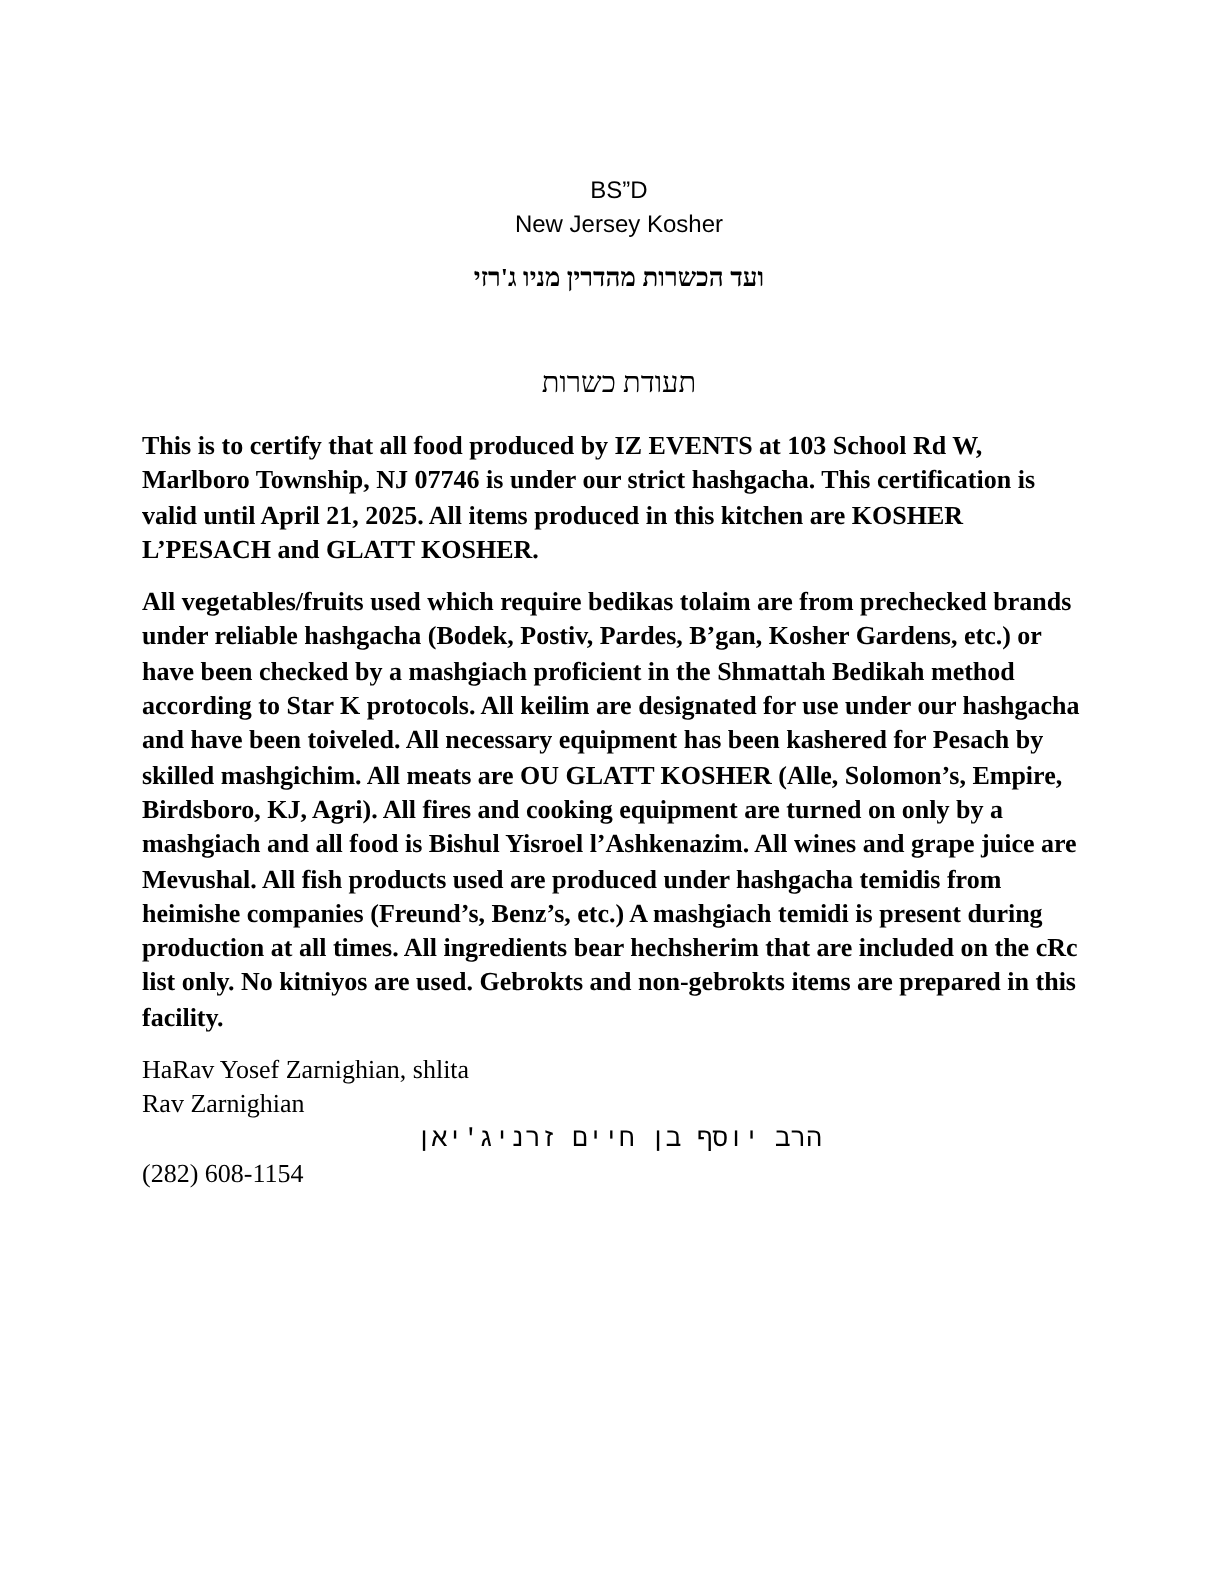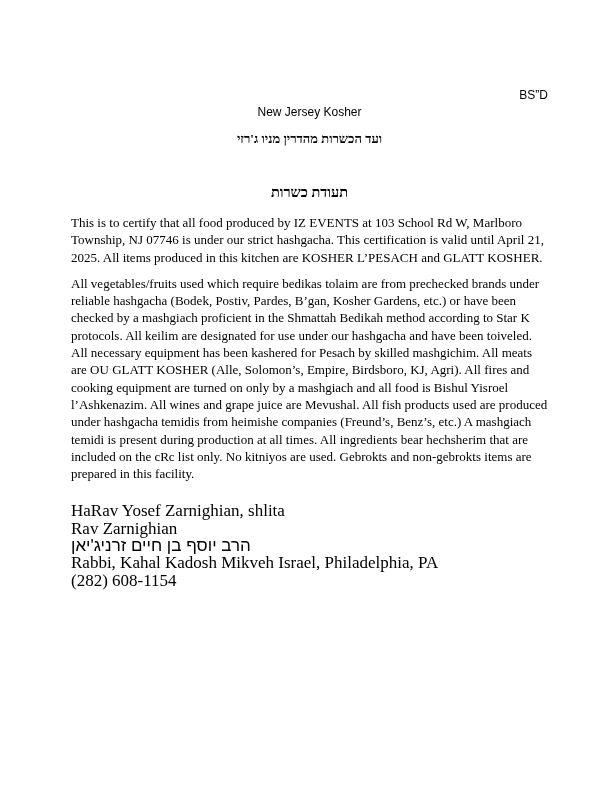--- a/index.html
+++ b/index.html
@@ -18,67 +18,68 @@
     padding: 88px 64px 0 71px;
     font-family: "Liberation Serif", "DejaVu Serif", serif;
     overflow: hidden;
   }
   .sans {
     font-family: "Liberation Sans", "DejaVu Sans", sans-serif;
   }
   .bsd {
     font-size: 12px;
     line-height: 14px;
-    text-align: right;
+    text-align: center;
   }
   .org-en {
     font-size: 12px;
     line-height: 14px;
     text-align: center;
     margin-top: 3px;
   }
   .org-he {
     font-size: 13px;
     line-height: 16px;
     font-weight: 700;
     text-align: center;
     direction: rtl;
     margin-top: 12px;
     font-family: Liberation Serif, serif;
   }
   .doc-title {
     font-size: 14.5px;
     line-height: 18px;
-    font-weight: 700;
+    font-weight: 400;
     text-align: center;
     direction: rtl;
     margin-top: 36px;
     font-family: "Liberation Serif", "DejaVu Serif", "DejaVu Sans", serif;
   }
   .para {
     font-size: 13px;
     line-height: 17.3px;
     margin: 13px 0 0 0;
     text-align: left;
+    font-weight: bold;
   }
   .para.second {
     margin-top: 9px;
   }
   .sig-block {
-    margin-top: 20px;
-    font-size: 17px;
+    margin-top: 9px;
+    font-size: 13px;
     line-height: 17.3px;
   }
   .sig-line {
     text-align: left;
   }
   .sig-line.hebrew {
     direction: rtl;
-    text-align: left;
-    font-family: Liberation Sans, sans-serif;
+    text-align: center;
+    font-family: Liberation Mono, monospace;
   }
 </style>
 </head>
 <body>
 
 <div class="page">
 
   <div class="bsd sans">BS”D</div>
 
   <div class="org-en sans">New Jersey Kosher</div>
@@ -88,17 +89,16 @@
   <div class="doc-title" dir="rtl">תעודת כשרות</div>
 
   <p class="para">This is to certify that all food produced by IZ EVENTS at 103 School Rd W, Marlboro Township, NJ 07746 is under our strict hashgacha. This certification is valid until April 21, 2025. All items produced in this kitchen are KOSHER L’PESACH and GLATT KOSHER.</p>
 
   <p class="para second">All vegetables/fruits used which require bedikas tolaim are from prechecked brands under reliable hashgacha (Bodek, Postiv, Pardes, B’gan, Kosher Gardens, etc.) or have been checked by a mashgiach proficient in the Shmattah Bedikah method according to Star K protocols. All keilim are designated for use under our hashgacha and have been toiveled. All necessary equipment has been kashered for Pesach by skilled mashgichim. All meats are OU GLATT KOSHER (Alle, Solomon’s, Empire, Birdsboro, KJ, Agri). All fires and cooking equipment are turned on only by a mashgiach and all food is Bishul Yisroel l’Ashkenazim. All wines and grape juice are Mevushal. All fish products used are produced under hashgacha temidis from heimishe companies (Freund’s, Benz’s, etc.) A mashgiach temidi is present during production at all times. All ingredients bear hechsherim that are included on the cRc list only. No kitniyos are used. Gebrokts and non-gebrokts items are prepared in this facility.</p>
 
   <div class="sig-block">
     <div class="sig-line">HaRav Yosef Zarnighian, shlita</div>
     <div class="sig-line">Rav Zarnighian</div>
     <div class="sig-line hebrew" dir="rtl">הרב יוסף בן חיים זרניג'יאן</div>
-    <div class="sig-line">Rabbi, Kahal Kadosh Mikveh Israel, Philadelphia, PA</div>
     <div class="sig-line">(282) 608-1154</div>
   </div>
 
 </div>
 
 </body></html>

